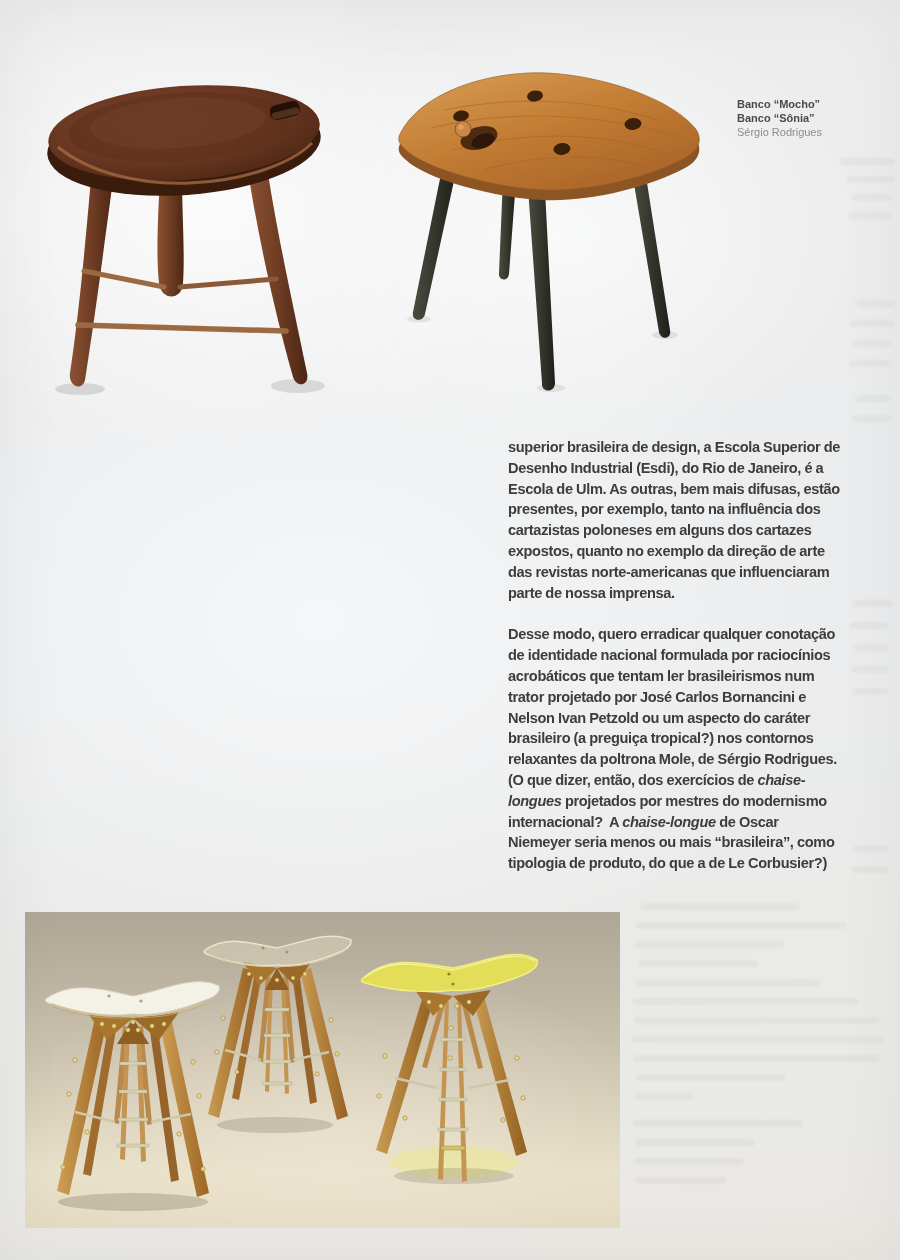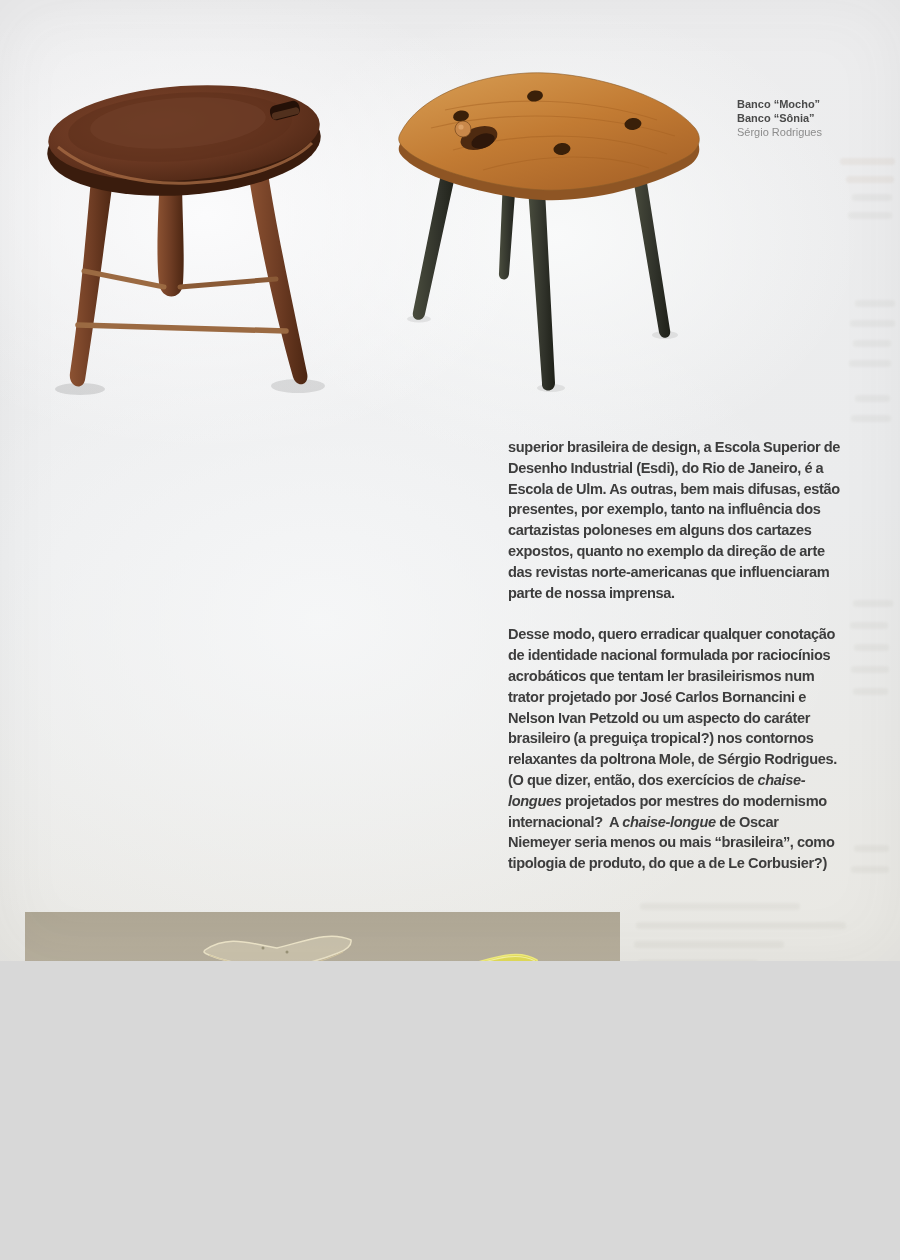--- a/index.html
+++ b/index.html
@@ -1,17 +1,17 @@
 <!DOCTYPE html>
 <html><head>
 <meta charset="utf-8">
 <style>
   html,body{margin:0;padding:0;background:#d8d8d8;}
   .page{
-    position:relative;width:900px;height:961px;overflow:hidden;
+    position:relative;width:900px;height:1260px;overflow:hidden;
     font-family:"Liberation Sans",sans-serif;
     background:
       radial-gradient(ellipse 480px 330px at 205px 215px, rgba(252,252,253,.95), rgba(252,252,253,0) 72%),
       radial-gradient(ellipse 430px 320px at 555px 235px, rgba(250,251,251,.9), rgba(250,251,251,0) 72%),
       radial-gradient(ellipse 700px 500px at 320px 620px, rgba(248,249,250,.8), rgba(248,249,250,0) 75%),
       linear-gradient(176deg,#ededee 0%,#ebeced 55%,#e9e8e3 100%);
   }
   .page::after{content:"";position:absolute;inset:0;pointer-events:none;
     box-shadow:inset 0 0 70px rgba(70,70,75,.06);}
   svg{position:absolute;display:block;}

